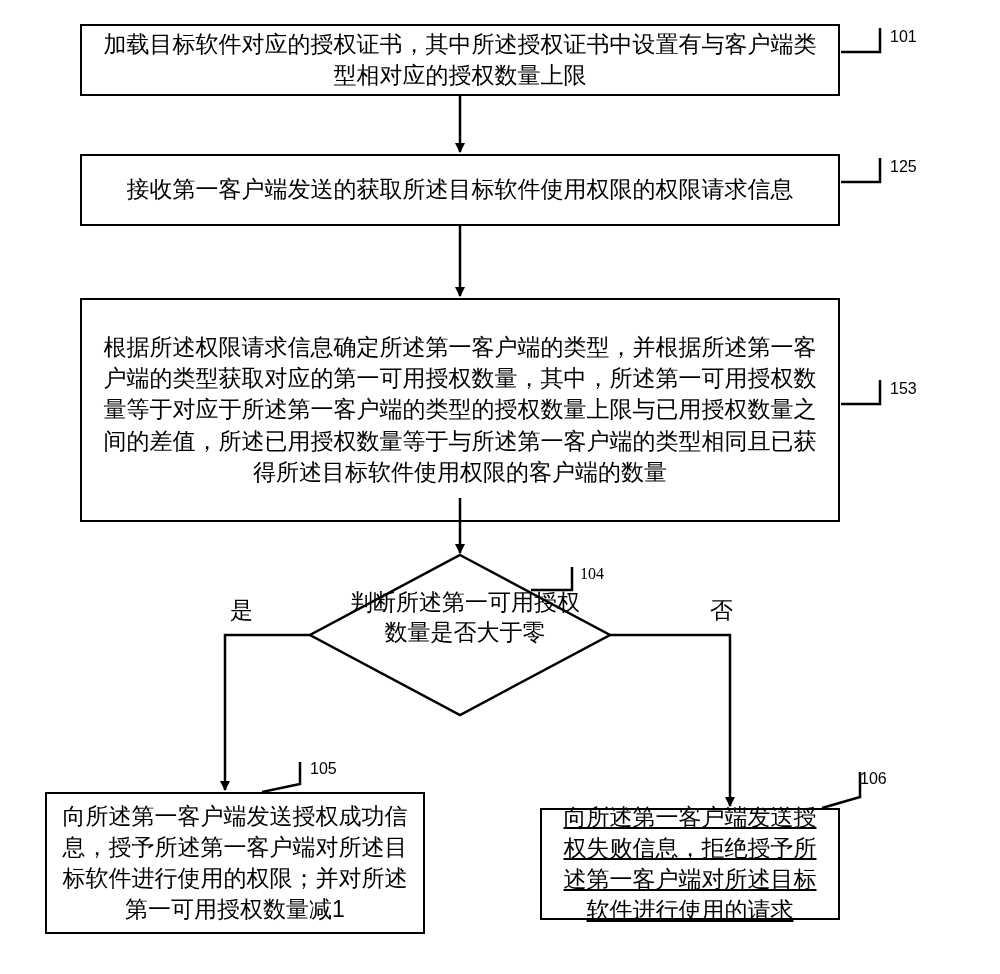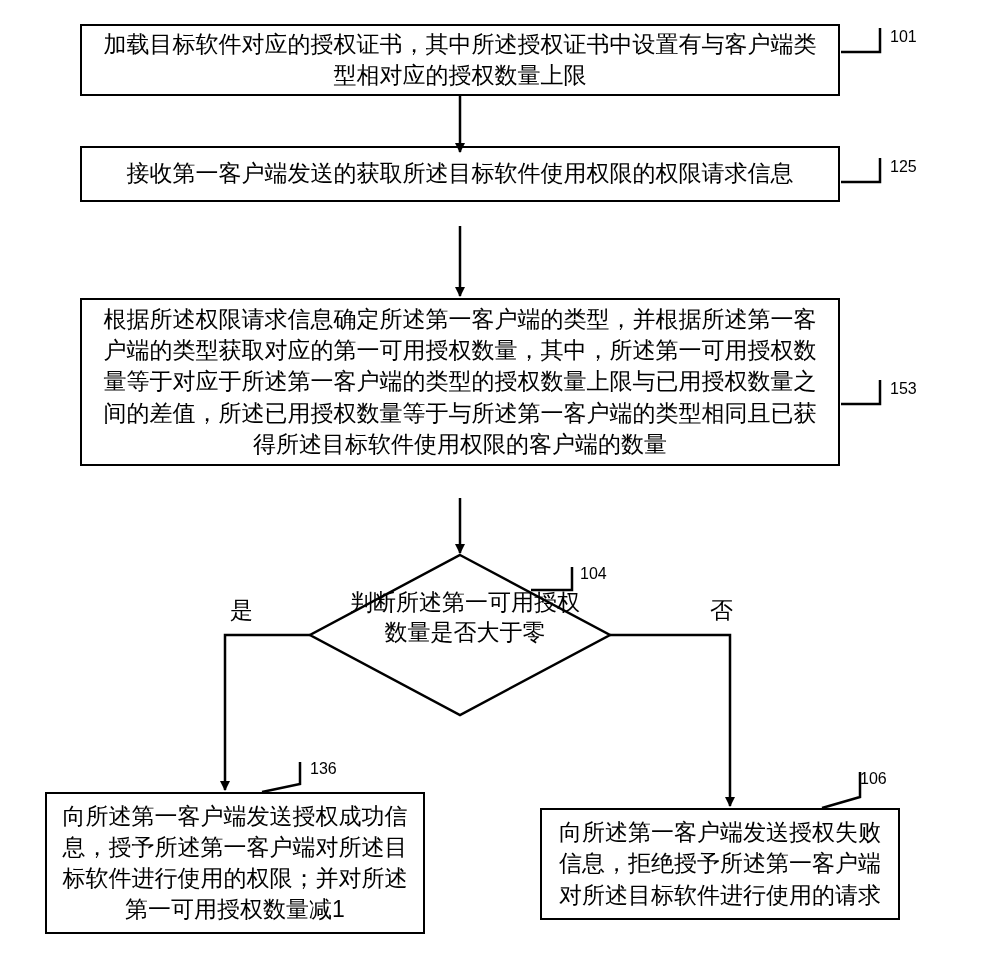--- a/index.html
+++ b/index.html
@@ -49,44 +49,44 @@
   }
 </style>
 </head>
 <body>
 
 <div class="box" style="left:80px; top:24px; width:760px; height:72px;">
   <span>加载目标软件对应的授权证书，其中所述授权证书中设置有与客户端类型相对应的授权数量上限</span>
 </div>
 <div class="ref-label" style="left:890px; top:28px;">101</div>
 
-<div class="box" style="left:80px; top:146px; width:760px; height:56px;">
+<div class="box" style="left:80px; top:154px; width:760px; height:72px;">
   <span>接收第一客户端发送的获取所述目标软件使用权限的权限请求信息</span>
 </div>
 <div class="ref-label" style="left:890px; top:158px;">125</div>
 
-<div class="box" style="left:80px; top:298px; width:760px; height:168px;">
+<div class="box" style="left:80px; top:298px; width:760px; height:224px;">
   <span>根据所述权限请求信息确定所述第一客户端的类型，并根据所述第一客户端的类型获取对应的第一可用授权数量，其中，所述第一可用授权数量等于对应于所述第一客户端的类型的授权数量上限与已用授权数量之间的差值，所述已用授权数量等于与所述第一客户端的类型相同且已获得所述目标软件使用权限的客户端的数量</span>
 </div>
 <div class="ref-label" style="left:890px; top:380px;">153</div>
 
 <div class="diamond-text" style="left:350px; top:588px; width:230px;">
   <span>判断所述第一可用授权数量是否大于零</span>
 </div>
-<div class="ref-label" style="left:580px; top:565px;">104</div>
+<div class="ref-label" style="left:580px; top:565px;font-family:Liberation Serif, serif;">104</div>
 
 <div class="branch-label" style="left:230px; top:595px;">是</div>
 <div class="branch-label" style="left:710px; top:595px;">否</div>
 
 <div class="box" style="left:45px; top:792px; width:380px; height:142px;">
   <span>向所述第一客户端发送授权成功信息，授予所述第一客户端对所述目标软件进行使用的权限；并对所述第一可用授权数量减1</span>
 </div>
-<div class="ref-label" style="left:310px; top:760px;">136</div>
+<div class="ref-label" style="left:310px; top:760px;">105</div>
 
-<div class="box" style="left:540px; top:808px; width:360px; height:112px;">
+<div class="box" style="left:540px; top:808px; width:300px; height:112px;text-decoration:underline;">
   <span>向所述第一客户端发送授权失败信息，拒绝授予所述第一客户端对所述目标软件进行使用的请求</span>
 </div>
 <div class="ref-label" style="left:850px; top:770px;margin-left:10px;">106</div>
 
 <svg class="overlay" viewBox="0 0 1000 974">
   <defs>
     <marker id="arrow" markerWidth="12" markerHeight="12" refX="9" refY="5" orient="auto" markerUnits="userSpaceOnUse">
       <path d="M0,0 L10,5 L0,10 Z" fill="#000"></path>
     </marker>
   </defs>

